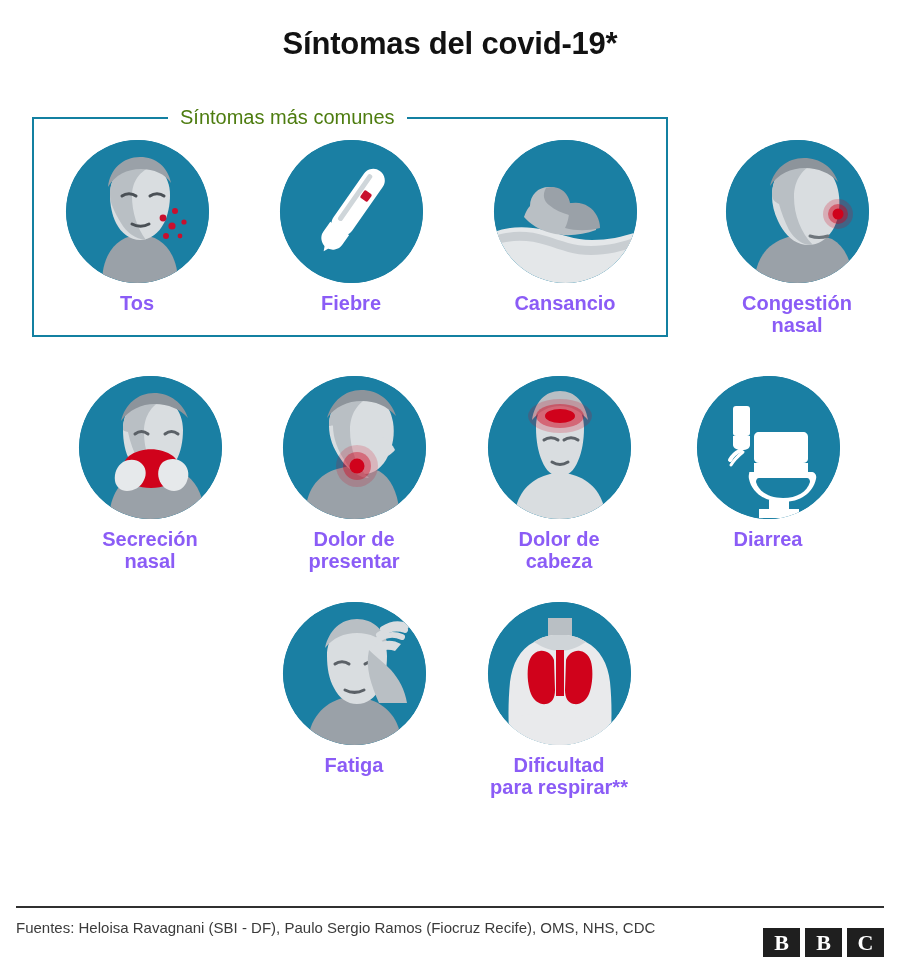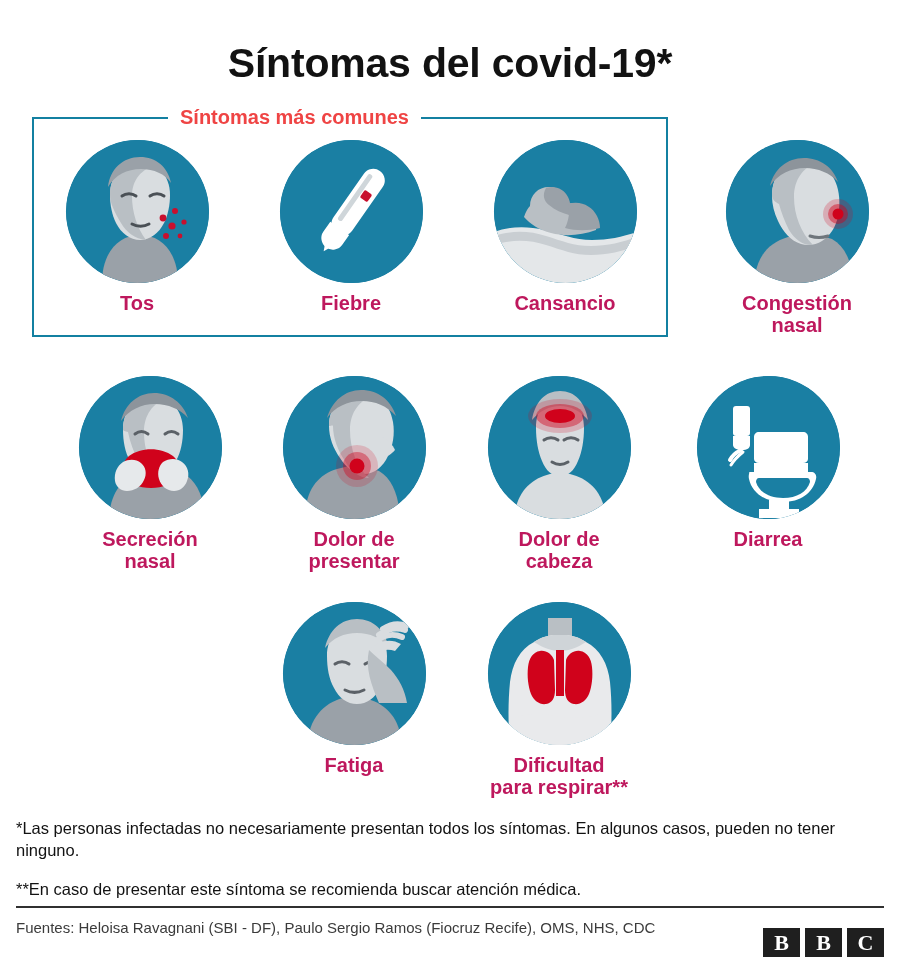--- a/index.html
+++ b/index.html
@@ -16,46 +16,46 @@
     overflow: hidden;
   }
   .page {
     position: relative;
     width: 900px;
     height: 980px;
     box-sizing: border-box;
   }
   .title {
     text-align: center;
-    font-size: 41px;
+    font-size: 31px;
     font-weight: bold;
     color: #121212;
-    padding-top: 40px;
+    padding-top: 26px;
     letter-spacing: -0.2px;
   }
 
   
   .common-box {
     position: absolute;
     left: 32px;
     top: 117px;
     width: 636px;
     height: 220px;
     border: 2px solid #1380a1;
     box-sizing: border-box;
   }
   .common-box-title {
     position: absolute;
     left: 168px;
     top: 106px;
     background: #ffffff;
     padding: 0 12px;
     font-size: 20px;
-    font-weight: bold;
-    color: #ef4444;
+    font-weight: normal;
+    color: #4d7c0f;
     z-index: 5;
   }
 
   
   .cell {
     position: absolute;
     width: 196px;
     text-align: center;
   }
   .circle {
@@ -65,21 +65,21 @@
     background: #1a7fa3;
     margin: 0 auto;
     position: relative;
     overflow: hidden;
   }
   .caption {
     margin-top: 9px;
     font-size: 20px;
     font-weight: bold;
     line-height: 1.12;
-    color: #be185d;
+    color: #8b5cf6;
   }
 
   
   .c-tos        { left: 39px;  top: 140px; }
   .c-fiebre     { left: 253px; top: 140px; }
   .c-cansancio  { left: 467px; top: 140px; }
   .c-congestion { left: 699px; top: 140px; }
   
   .c-secrecion  { left: 52px;  top: 376px; }
   .c-garganta   { left: 256px; top: 376px; }
@@ -340,24 +340,20 @@
         <path d="M78 58c2-6 8-10 14-9 7 1 11 7 12 16 1 9 0 19-3 27-3 7-9 11-15 10-6-1-9-6-9-14z" fill="#d0021b"></path>
         <path d="M22 118c8-4 18-6 28-6 14 0 24 4 36 4 12 0 24-3 35-7v34H22z" fill="#e9eaec"></path>
       </svg>
     </div>
     <div class="caption">
       <span>Dificultad</span><br>
       <span>para respirar**</span>
     </div>
   </div>
 
-  <div class="notes">
-    <div>*Las personas infectadas no necesariamente presentan todos los síntomas. En algunos casos, pueden no tener ninguno.</div>
-    <div class="note2">**En caso de presentar este síntoma se recomienda buscar atención médica.</div>
-  </div>
 
   <div class="rule"></div>
 
   <div class="sources">Fuentes: Heloisa Ravagnani (SBI - DF), Paulo Sergio Ramos (Fiocruz Recife), OMS, NHS, CDC</div>
 
   <div class="bbc">
     <span>B</span>
     <span>B</span>
     <span>C</span>
   </div>

